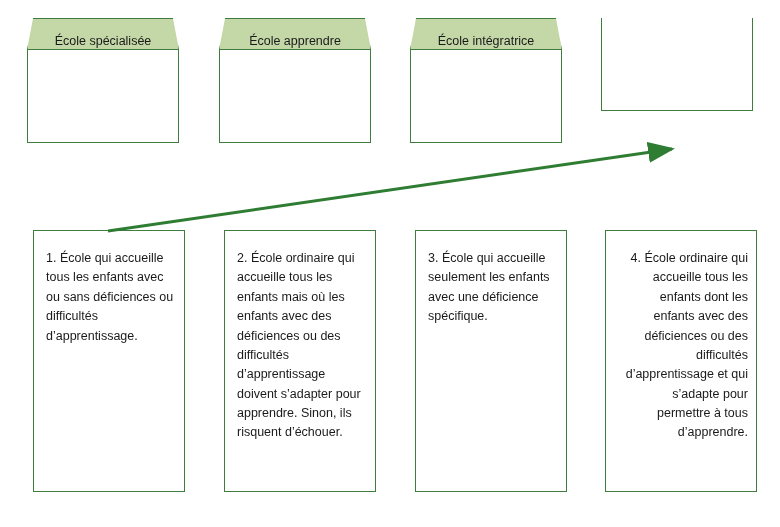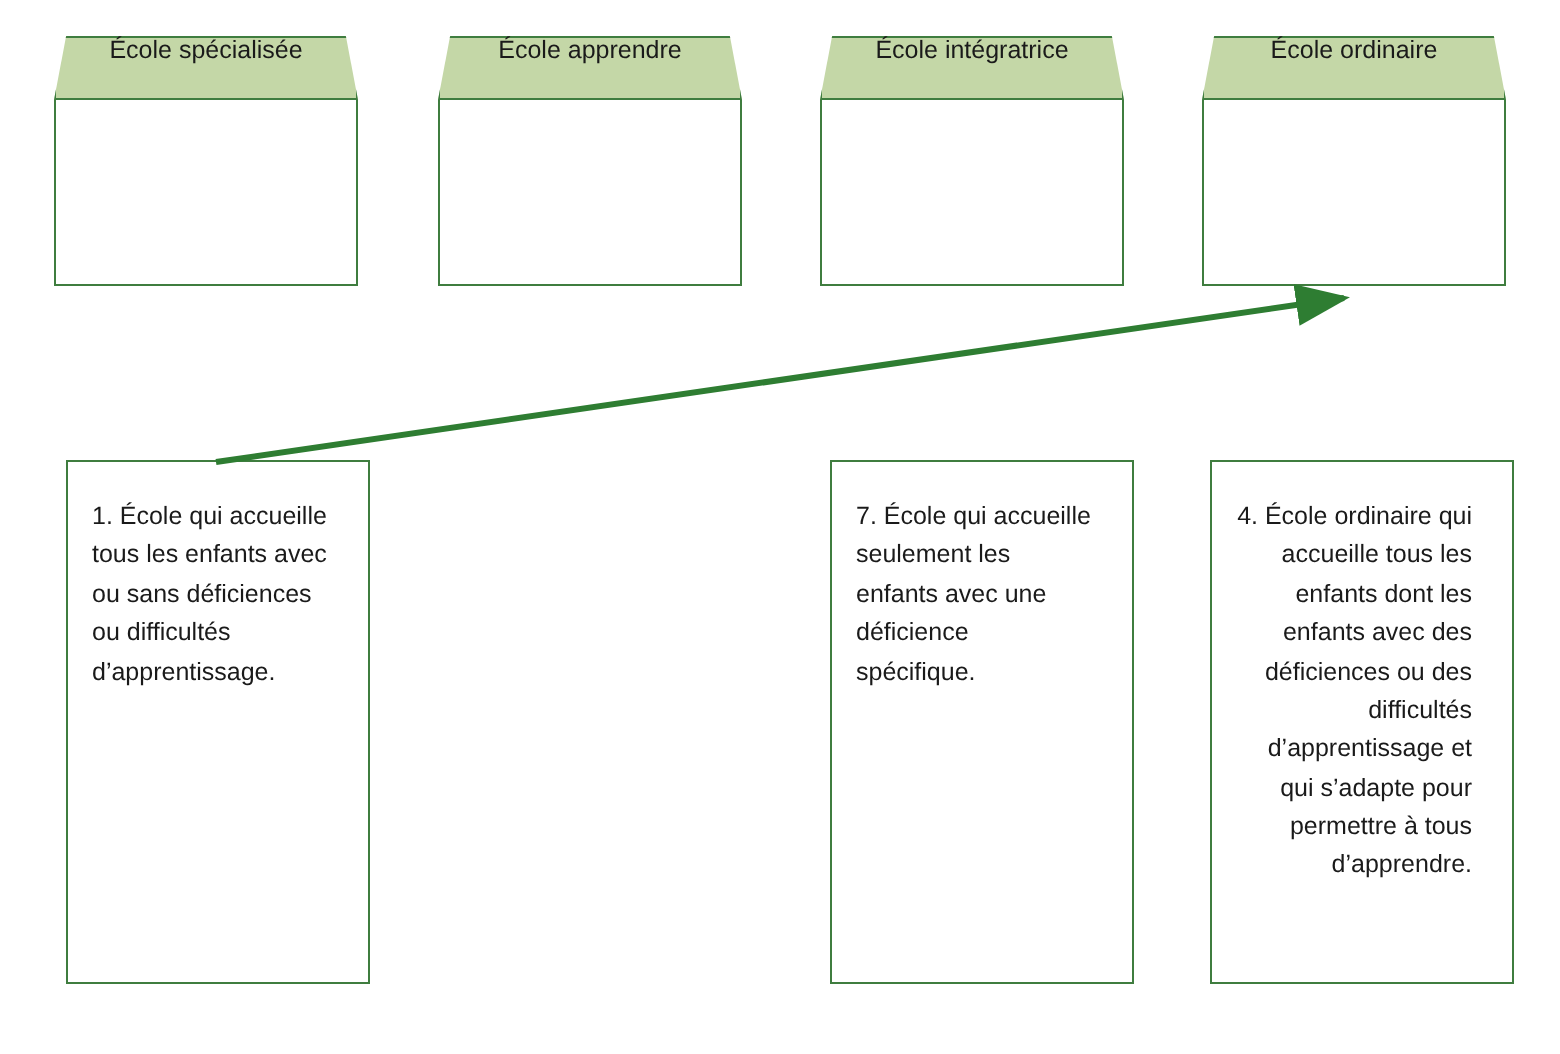--- a/index.html
+++ b/index.html
@@ -22,21 +22,21 @@
     top: 18px;
     width: 152px;
   }
   .roof {
     position: relative;
     height: 32px;
     background: #c4d7a7;
     border: 1px solid #3f7d3f;
     box-sizing: border-box;
     display: flex;
-    align-items: flex-start;
+    align-items: flex-end;
     justify-content: center;
     
     clip-path: polygon(4% 0, 96% 0, 100% 100%, 0% 100%);
   }
   .roof-label {
     font-size: 12.5px;
     color: #1a1a1a;
     font-weight: normal;
     text-align: center;
     line-height: 1.1;
@@ -52,21 +52,21 @@
 
   
   .desc-box {
     position: absolute;
     top: 230px;
     width: 152px;
     height: 262px;
     border: 1px solid #3f7d3f;
     box-sizing: border-box;
     background: #ffffff;
-    padding: 18px 20px 8px 12px;
+    padding: 18px 8px 8px 12px;
   }
   .desc-text {
     font-size: 12.5px;
     line-height: 1.55;
     color: #1a1a1a;
     white-space: pre-wrap;
   }
 
   
   #arrow-layer {
@@ -98,33 +98,33 @@
   </div>
 
   <div class="house" style="left:410px;">
     <div class="roof">
       <span class="roof-label">École intégratrice</span>
     </div>
     <div class="house-body"></div>
   </div>
 
   <div class="house" style="left:601px;">
-    <div class="roof">
-      <span class="roof-label">École ordinaire</span>
-    </div>
     <div class="house-body"></div>
   </div>
 
   <div class="desc-box" style="left:33px;">
     <div class="desc-text">1. École qui accueille tous les enfants avec ou sans déficiences ou difficultés d’apprentissage.</div>
   </div>
 
+  <div class="desc-box" style="left:224px;">
+    <div class="desc-text">2. École ordinaire qui accueille tous les enfants mais où les enfants avec des déficiences ou des difficultés d’apprentissage doivent s’adapter pour apprendre. Sinon, ils risquent d’échouer.</div>
+  </div>
 
   <div class="desc-box" style="left:415px;">
-    <div class="desc-text">7. École qui accueille seulement les enfants avec une déficience spécifique.</div>
+    <div class="desc-text">3. École qui accueille seulement les enfants avec une déficience spécifique.</div>
   </div>
 
   <div class="desc-box" style="left:605px;text-align:right;">
     <div class="desc-text">4. École ordinaire qui accueille tous les enfants dont les enfants avec des déficiences ou des difficultés d’apprentissage et qui s’adapte pour permettre à tous d’apprendre.</div>
   </div>
 
   <svg id="arrow-layer" viewBox="0 0 780 527">
     <defs>
       <marker id="arrowhead" markerWidth="9" markerHeight="7" refX="8" refY="3.5" orient="auto">
         <polygon points="0 0, 9 3.5, 0 7" fill="#2e7d32"></polygon>

